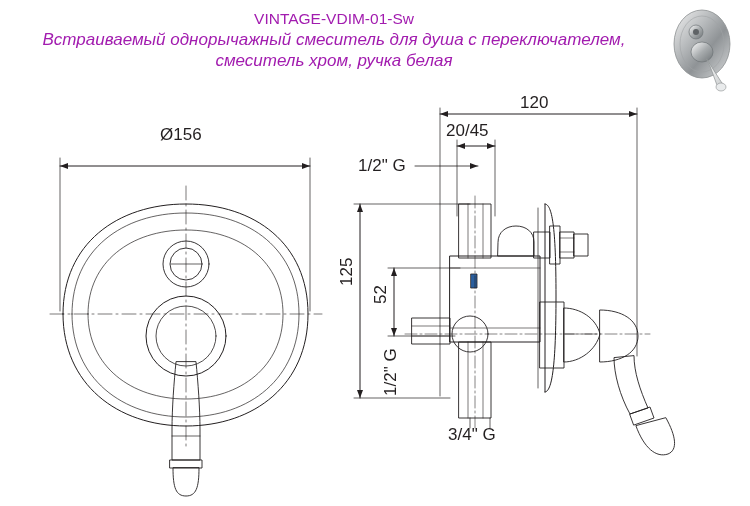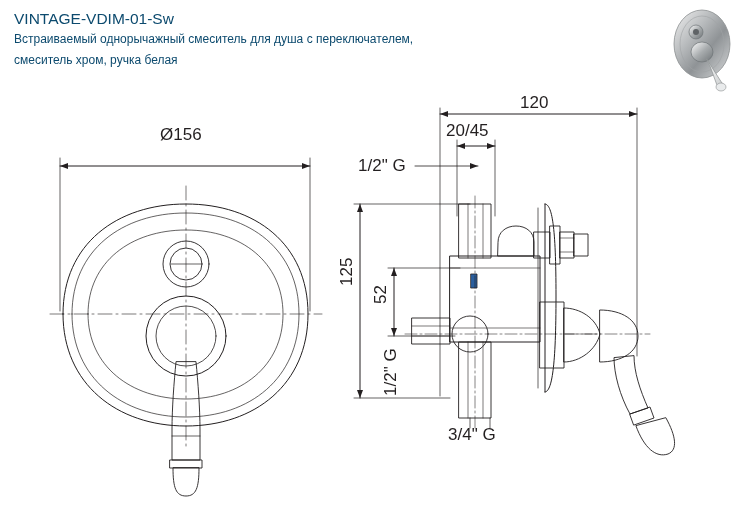--- a/index.html
+++ b/index.html
@@ -15,30 +15,31 @@
     width: 750px;
     height: 506px;
     background: #ffffff;
     overflow: hidden;
   }
   .hdr {
     position: absolute;
     right: 96px;
     top: 8px;
     width: 640px;
-    text-align: left;
-    color: #0c4a6e;
+    text-align: center;
+    color: #a21caf;
     font-size: 15.5px;
     line-height: 21px;
   }
   .hdr-code {
     font-size: 15.5px;
   }
   .hdr-l1, .hdr-l2 {
-    font-size: 12px;
+    font-size: 17px;
+    font-style: italic;
   }
   .thumb {
     position: absolute;
     right: 4px;
     top: 4px;
     width: 88px;
     height: 92px;
   }
   svg { display: block; }
   .dim-text {

